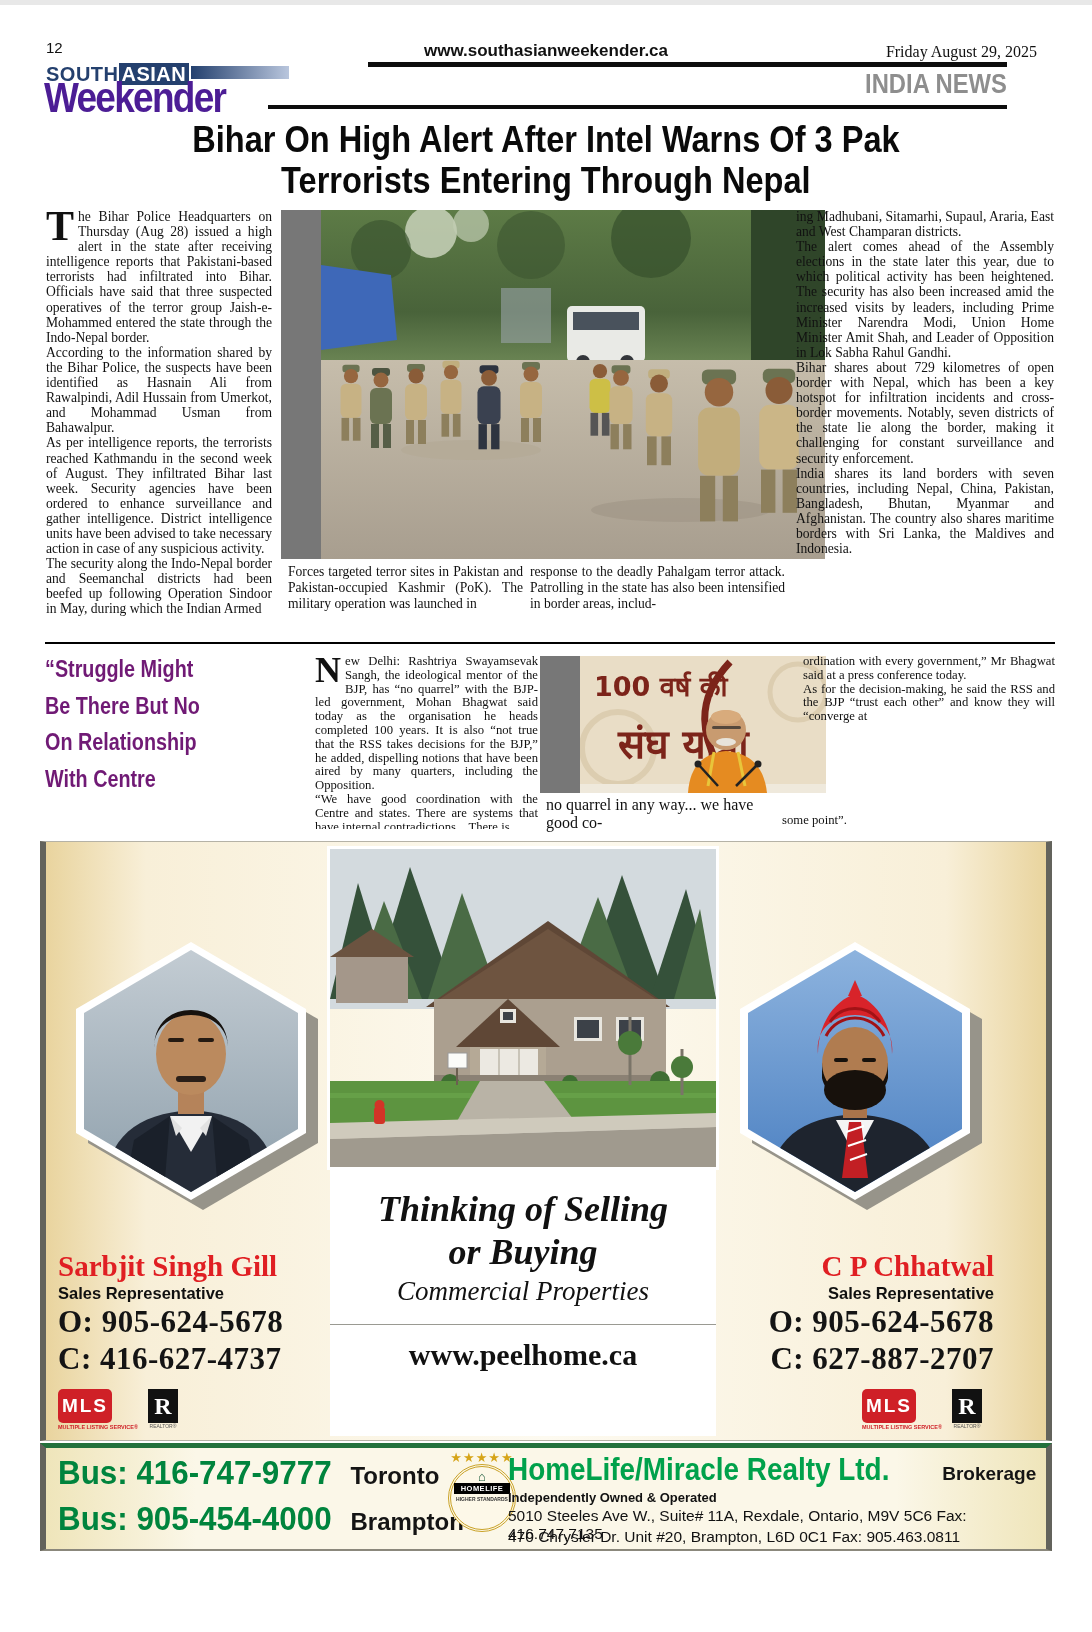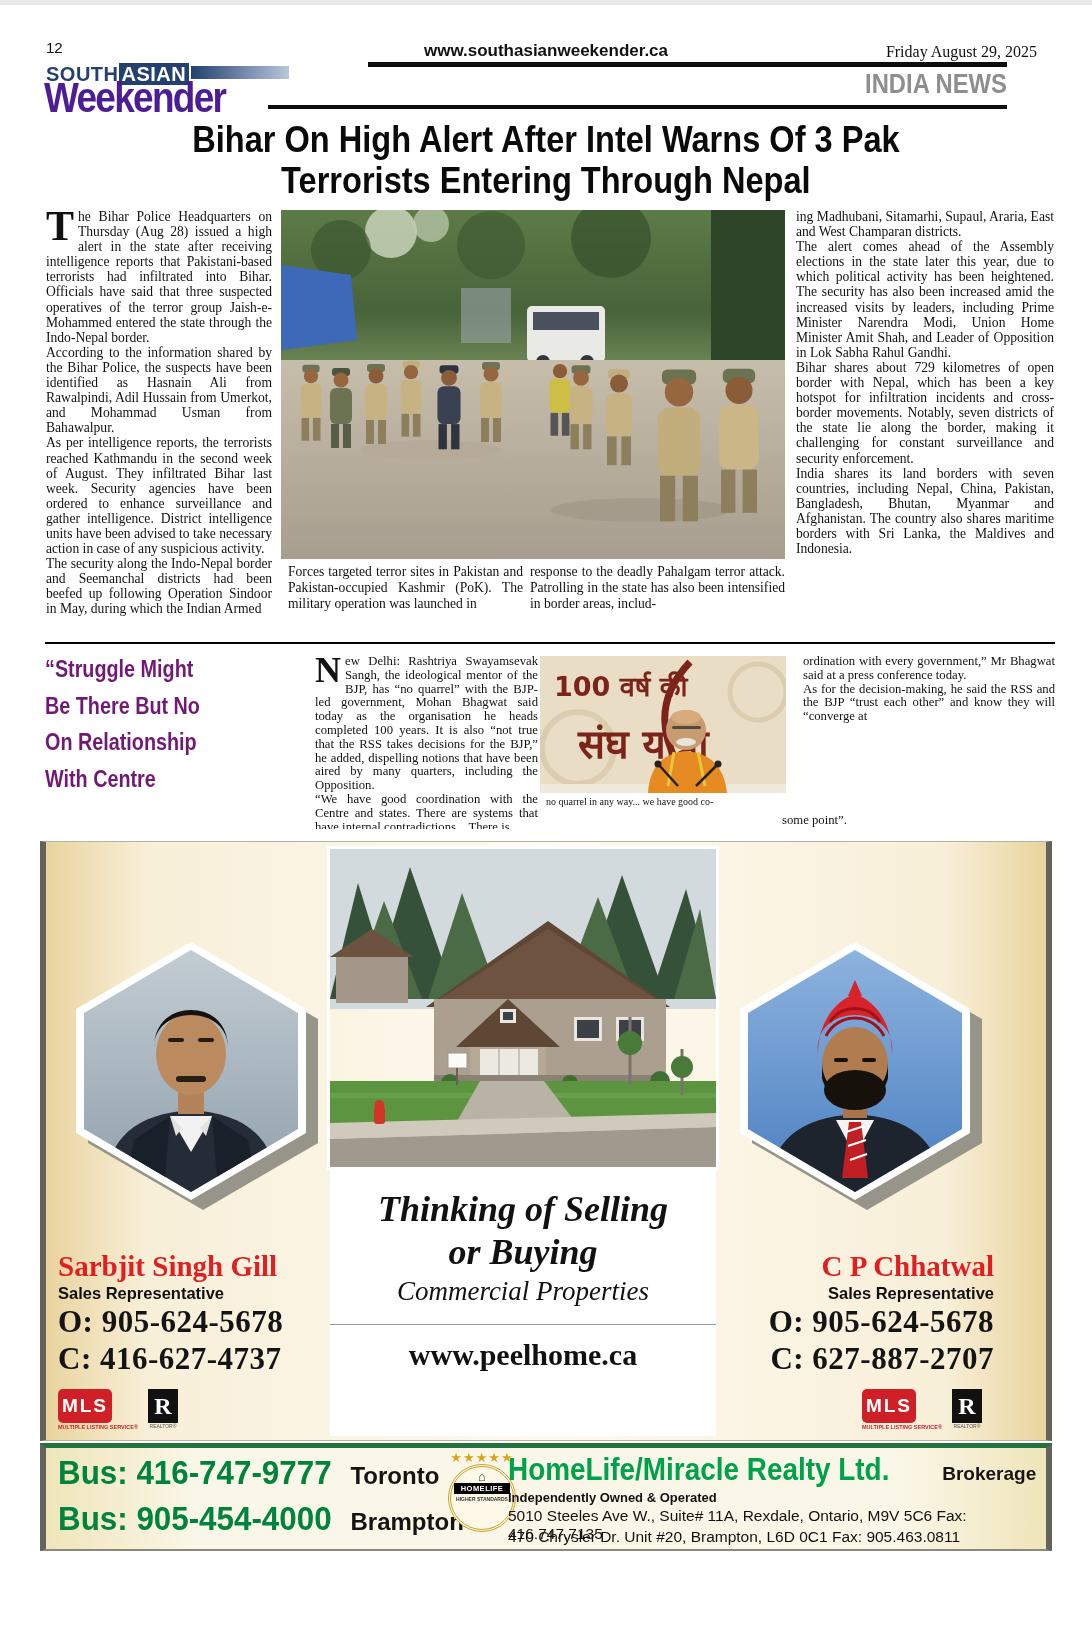--- a/index.html
+++ b/index.html
@@ -27,33 +27,33 @@
   .bluebar{display:inline-block;width:98px;height:13px;background:linear-gradient(90deg,#24406e,#b9c6dd);vertical-align:2px;margin-left:2px;}
   .brandbottom{left:44px;top:72px;font-size:43px;font-weight:bold;color:#4c1d95;letter-spacing:-2px;line-height:40px;}
   .rule1{left:368px;top:57px;width:639px;height:5px;background:#0d0d0d;}
   .rule2{left:268px;top:100px;width:739px;height:4px;background:#0d0d0d;}
   .section{right:85px;top:63px;font-size:28px;font-weight:bold;color:#8e8e8e;text-align:right;width:300px;}
 
   
   .h1wrap{left:0;right:0;top:114px;text-align:center;}
   .h1line{font-size:37px;font-weight:bold;line-height:41px;color:#0a0a0a;}
   .a1-left{left:46px;top:204px;width:226px;height:412px;font-size:13.6px;line-height:15.1px;}
-  .photo-frame{background:#777;}
+  .photo-frame{background:#777;padding-left:40px;}
   .photo1{left:281px;top:205px;width:504px;height:349px;}
   .a1capL{left:288px;top:559px;width:235px;height:56px;font-size:13.6px;line-height:16px;}
   .a1capR{left:530px;top:559px;width:255px;height:56px;font-size:13.6px;line-height:16px;}
   .a1-right{left:796px;top:204px;width:258px;height:412px;font-size:13.6px;line-height:15.1px;}
   .divider{left:45px;top:637px;width:1010px;height:2px;background:#000;}
 
   
   .a2-head{left:45px;top:646px;width:278px;}
   .a2-headline{font-size:23px;font-weight:bold;line-height:36.5px;color:#701a75;}
   .a2-mid{left:315px;top:650px;width:223px;height:174px;font-size:12.7px;line-height:13.8px;}
   .photo2{left:540px;top:651px;width:246px;height:137px;}
-  .a2cap{left:546px;top:791px;width:238px;font-size:10px;}
+  .a2cap{left:546px;top:791px;width:238px;font-size:16px;}
   .a2-right{left:803px;top:650px;width:252px;height:158px;font-size:12.7px;line-height:13.8px;}
   .a2tail{left:782px;top:808px;font-size:12.7px;}
 
   
   .adbox{left:40px;top:836px;width:1000px;height:598px;border:1px solid #b5b2a6;
          border-left:6px solid #63635c;border-right:6px solid #63635c;
          background:linear-gradient(90deg,#e9d49e 0%,#f8efd8 10%,#fdfaf0 50%,#f8efd8 90%,#e9d49e 100%);}
   .house{left:281px;top:4px;width:386px;height:318px;border:3px solid #fff;}
   .panel{left:284px;top:326px;width:386px;height:268px;background:#fff;text-align:center;}
   .tos{font-weight:bold;font-style:italic;font-size:36px;margin-top:20px;line-height:42px;}

